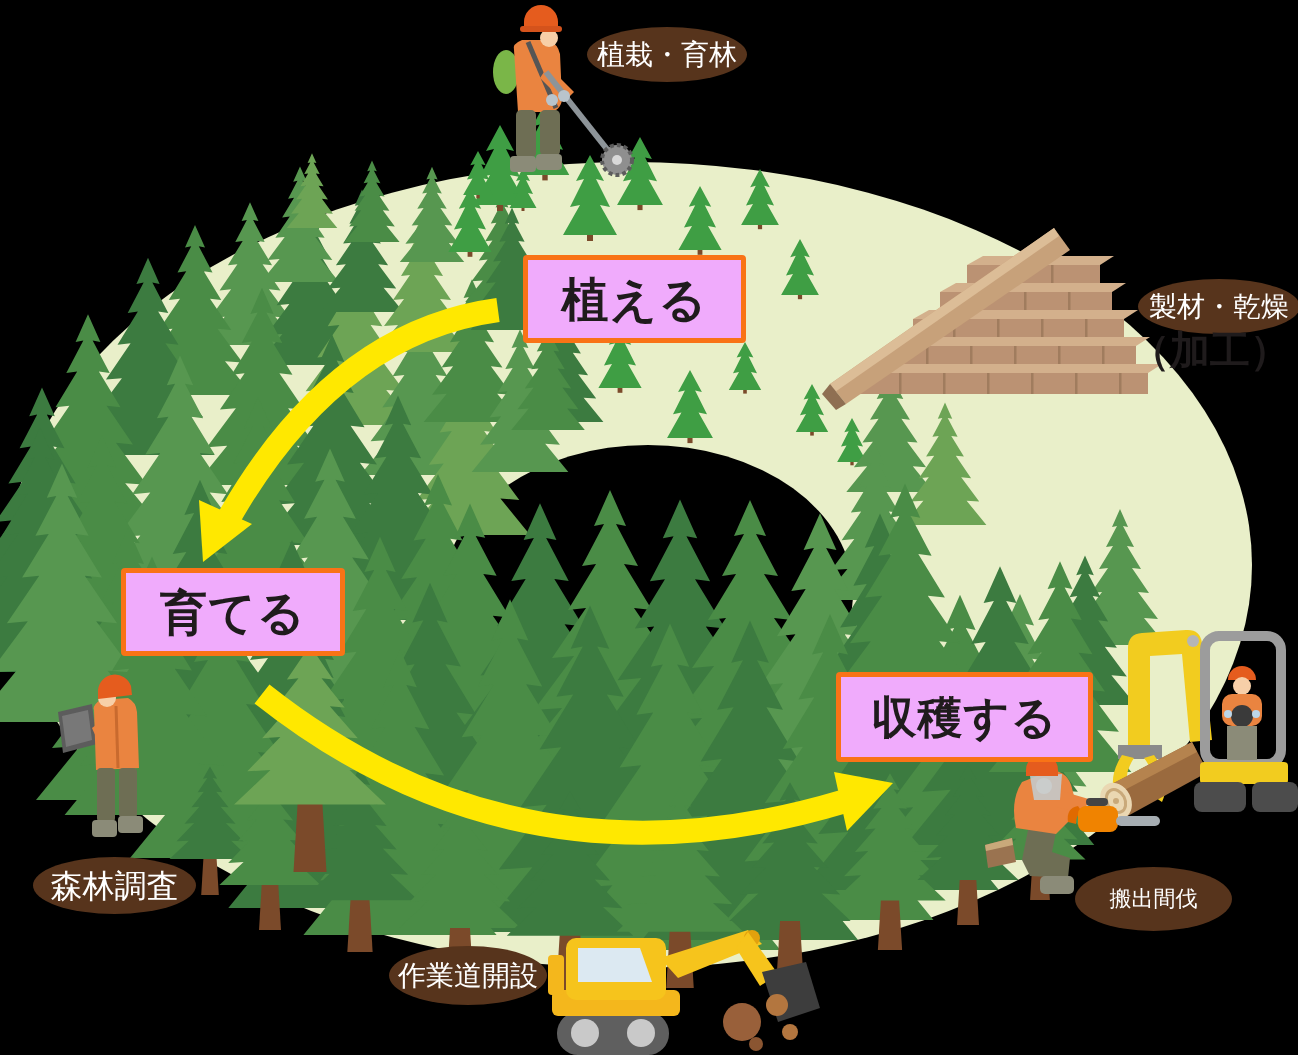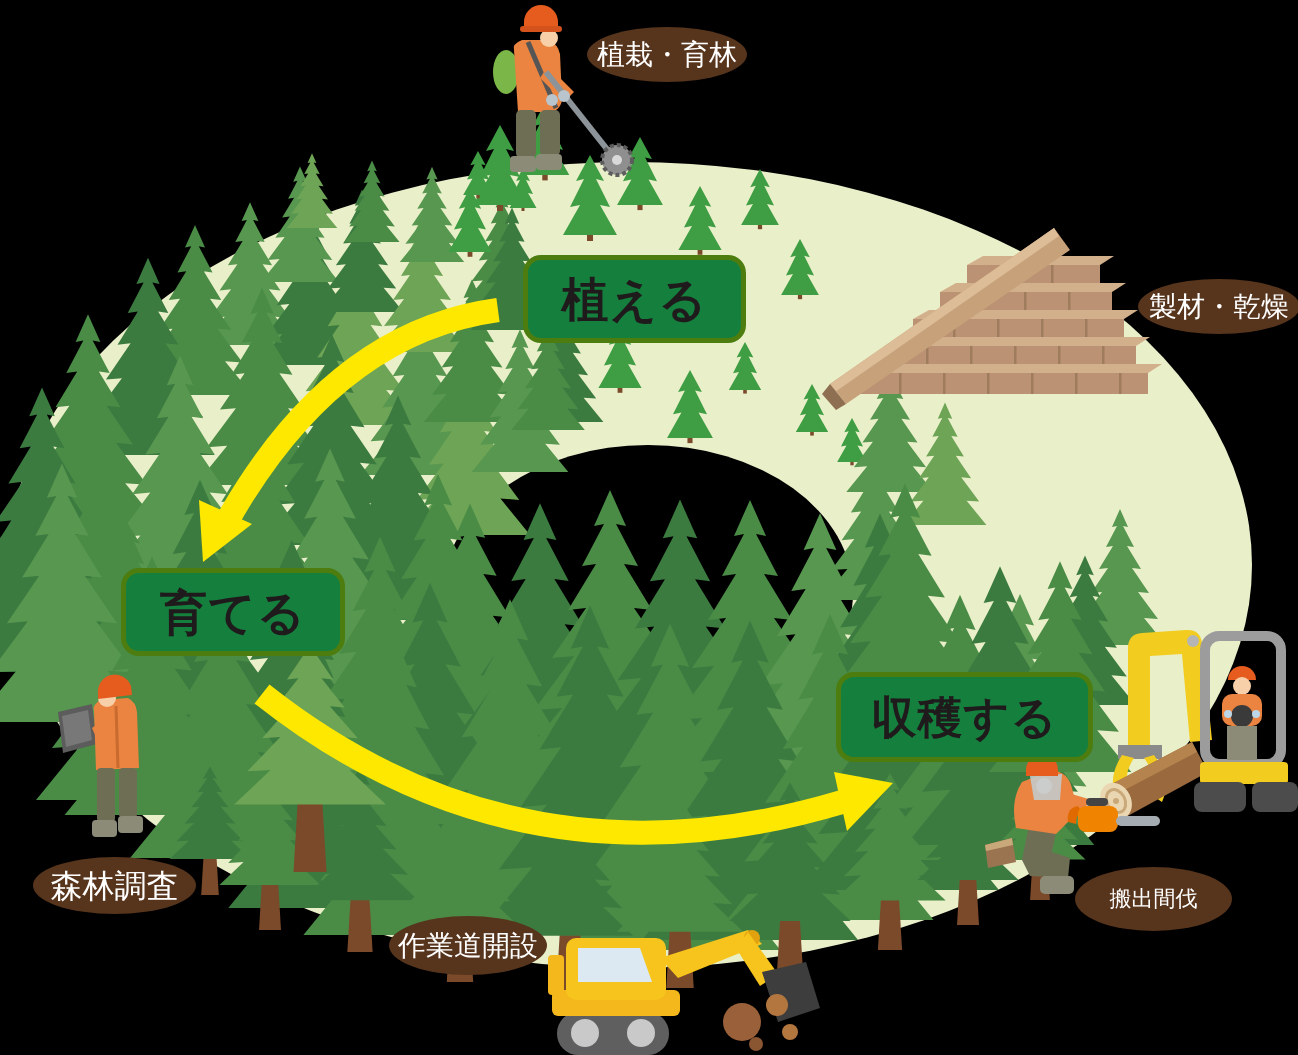--- a/index.html
+++ b/index.html
@@ -1,20 +1,20 @@
 <!DOCTYPE html>
 <html><head>
 <meta charset="utf-8">
 <style>
   html,body{margin:0;padding:0;background:#000;}
   #stage{position:relative;width:1298px;height:1055px;overflow:hidden;background:#000;
          font-family:"DejaVu Sans",sans-serif;}
   #scene{position:absolute;left:0;top:0;}
   .step-btn{position:absolute;display:flex;align-items:center;justify-content:center;
-    background:#15803d;border:5px solid #4d7c0f;border-radius:18px;box-sizing:border-box;
+    background:#f0abfc;border:5px solid #f97316;border-radius:4px;box-sizing:border-box;
     color:#1f1b1c;font-weight:bold;font-size:47px;letter-spacing:1px;line-height:1;}
   .oval{position:absolute;display:flex;align-items:center;justify-content:center;
     background:#57341c;border-radius:50%;color:#ffffff;font-weight:normal;line-height:1;}
   #processing-note{position:absolute;color:#1f1b1c;font-weight:bold;font-size:40px;line-height:1;}
 </style>
 </head>
 <body>
 
 <div id="stage">
 
@@ -283,16 +283,17 @@
     <circle cx="756" cy="1044" r="7" fill="#8a5531"></circle>
   </g>
 </svg>
 
   <div class="step-btn" style="left:523px;top:255px;width:223px;height:88px">植える</div>
   <div class="step-btn" style="left:121px;top:568px;width:224px;height:88px">育てる</div>
   <div class="step-btn" style="left:836px;top:672px;width:257px;height:90px;font-size:45px">収穫する</div>
 
   <div class="oval" style="left:587px;top:27px;width:160px;height:55px;font-size:28px">植栽・育林</div>
   <div class="oval" style="left:1138px;top:279px;width:162px;height:55px;font-size:28px">製材・乾燥</div>
+  <div id="processing-note" style="left:1130px;top:330px">（加工）</div>
   <div class="oval" style="left:33px;top:857px;width:163px;height:57px;font-size:32px">森林調査</div>
-  <div class="oval" style="left:389px;top:916px;width:158px;height:59px;font-size:28px">作業道開設</div>
+  <div class="oval" style="left:389px;top:946px;width:158px;height:59px;font-size:28px">作業道開設</div>
   <div class="oval" style="left:1075px;top:867px;width:157px;height:64px;font-size:22px">搬出間伐</div>
 </div>
 
 </body></html>

